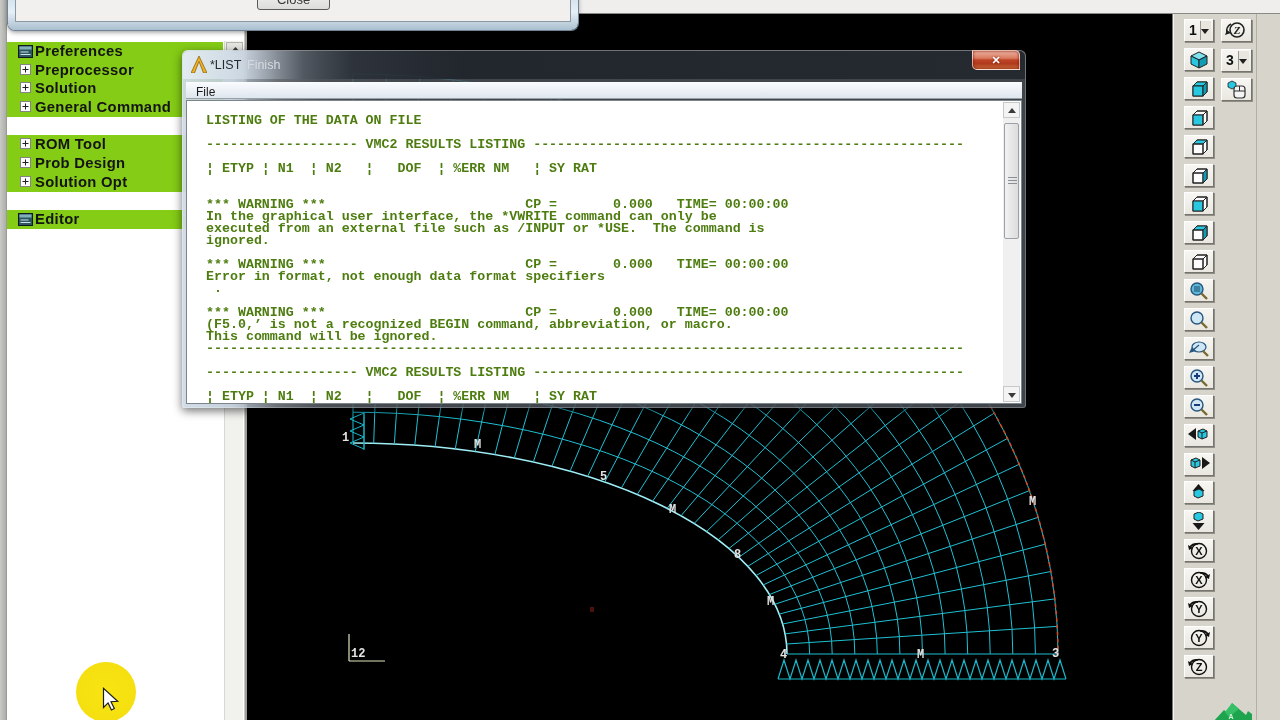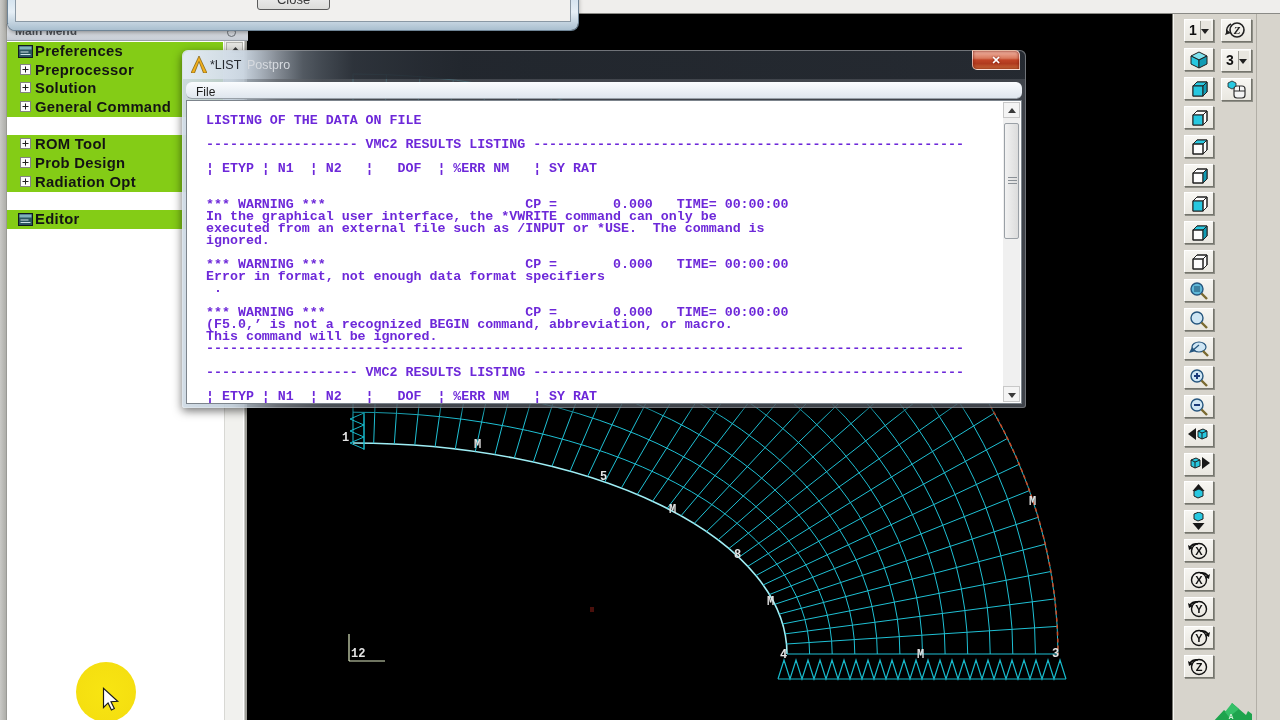--- a/index.html
+++ b/index.html
@@ -57,26 +57,26 @@
 #ldtitle .logo { position:absolute; left:8px; top:5px; }
 #ldtitle .t1 { position:absolute; left:27px; top:7px; font:12.5px "Liberation Sans"; color:#26292e; }
 #ldtitle .t2 { position:absolute; left:64px; top:7px; font:12.5px "Liberation Sans"; color:#d6dadf; }
 #ldclose { position:absolute; left:790px; top:0px; width:48px; height:20px;
   border-radius:0 5px 0 5px; border:1px solid rgba(255,255,255,0.55);
   background:linear-gradient(180deg,#f0b5a5 0%,#d97a5e 40%,#c04326 50%,#b03a1e 70%,#c66a3a 100%);
   box-shadow:inset 0 0 3px #7a1608; font:bold 11px "Liberation Sans"; color:#fff;
   text-align:center; line-height:18px; text-shadow:0 0 2px #701005; }
 #ldmenu { position:absolute; left:4px; top:32px; right:4px; height:17px;
   background:linear-gradient(180deg,#fafcfe,#dfe6ee); border-bottom:1px solid #98a0a8;
-  font:12px "Liberation Sans"; color:#1a1a1a;border-radius:6px; }
+  font:12px "Liberation Sans"; color:#1a1a1a; }
 #ldmenu span { position:absolute; left:10px; top:3px; }
 #ldbody { position:absolute; left:4px; top:49.5px; right:4px; bottom:4px; background:#fff;
   border:1px solid #7c848c; overflow:hidden; }
 #ldtext { position:absolute; left:19px; top:14px; font:bold 13.3px "Liberation Mono",monospace;
-  line-height:12px; color:#6d28d9; white-space:pre; }
+  line-height:12px; color:#4d7c0f; white-space:pre; }
 #ldsb { position:absolute; top:1px; right:1px; width:17px; bottom:1px; background:#f0f0f0; }
 #ldsb .ub,#ldsb .db { position:absolute; left:0; width:17px; height:16px; background:#f4f4f4;
   border:1px solid #c8c8c8; text-align:center; }
 #ldsb .ub { top:0; } #ldsb .db { bottom:0; }
 #ldsb .th { position:absolute; left:1px; top:21px; width:15px; height:116px;
   background:linear-gradient(90deg,#f2f2f2,#dcdcdc); border:1px solid #9aa0a6; border-radius:2px; }
 #ldsb .gr { position:absolute; left:3px; top:53px; width:9px; height:1.5px; background:#8a9096;
   box-shadow:0 3px 0 #8a9096, 0 6px 0 #8a9096; }
 #ycursor { position:absolute; left:76px; top:662px; width:60px; height:60px; border-radius:50%;
   background:radial-gradient(circle,#f8e512 0%,#f5df10 70%,rgba(245,223,16,0.25) 92%,rgba(245,223,16,0) 100%);
@@ -455,49 +455,45 @@
       <span class="ttx">Prob Design</span>
     </div>
     <div class="trow" style="top:148.5px">
       <span class="tic" style="left:13px">
         <svg width="11" height="11" viewBox="0 0 11 11">
           <rect x="0.5" y="0.5" width="10" height="10" fill="#fcfcfc" stroke="#848484"></rect>
           <line x1="2.5" y1="5.5" x2="8.5" y2="5.5" stroke="#202020"></line>
           <line x1="5.5" y1="2.5" x2="5.5" y2="8.5" stroke="#202020"></line>
         </svg>
       </span>
-      <span class="ttx">Radiation Opt</span>
+      <span class="ttx">Solution Opt</span>
     </div>
     <div class="trow" style="top:185.8px">
       <span class="tic" style="left:11px">
         <svg width="15" height="13" viewBox="0 0 15 13">
           <rect x="0.5" y="0.5" width="14" height="12" fill="#2b5560" stroke="#101820"></rect>
           <rect x="1.5" y="1.5" width="12" height="3" fill="#7fb0ba"></rect>
           <rect x="2.5" y="6.5" width="8" height="1" fill="#cfe4e8"></rect>
           <rect x="2.5" y="9" width="10" height="1" fill="#cfe4e8"></rect>
         </svg>
       </span>
       <span class="ttx">Editor</span>
-    </div>
-  <div id="mmtitle">
-      <span>Main Menu</span>
-      <i class="circ"></i>
     </div>
 </div>
 <div id="topdlg">
     <div class="inner"></div>
     <div class="btn">Close</div>
   </div>
 <div id="listdlg">
   <div id="ldtitle">
     <svg class="logo" width="16" height="17" viewBox="0 0 16 17">
       <polygon points="8,0 16,17 12.5,17 8,5.5 3.5,17 0,17" fill="#f2b01e" stroke="#7a5a08" stroke-width="0.7"></polygon>
     </svg>
     <span class="t1">*LIST</span>
-      <span class="t2">Postpro</span>
+      <span class="t2">Finish</span>
   </div>
   <div id="ldclose">✕</div>
   <div id="ldmenu">
       <span>File</span>
     </div>
   <div id="ldbody">
     <div id="ldtext">LISTING OF THE DATA ON FILE
 
 ------------------- VMC2 RESULTS LISTING ------------------------------------------------------
 

